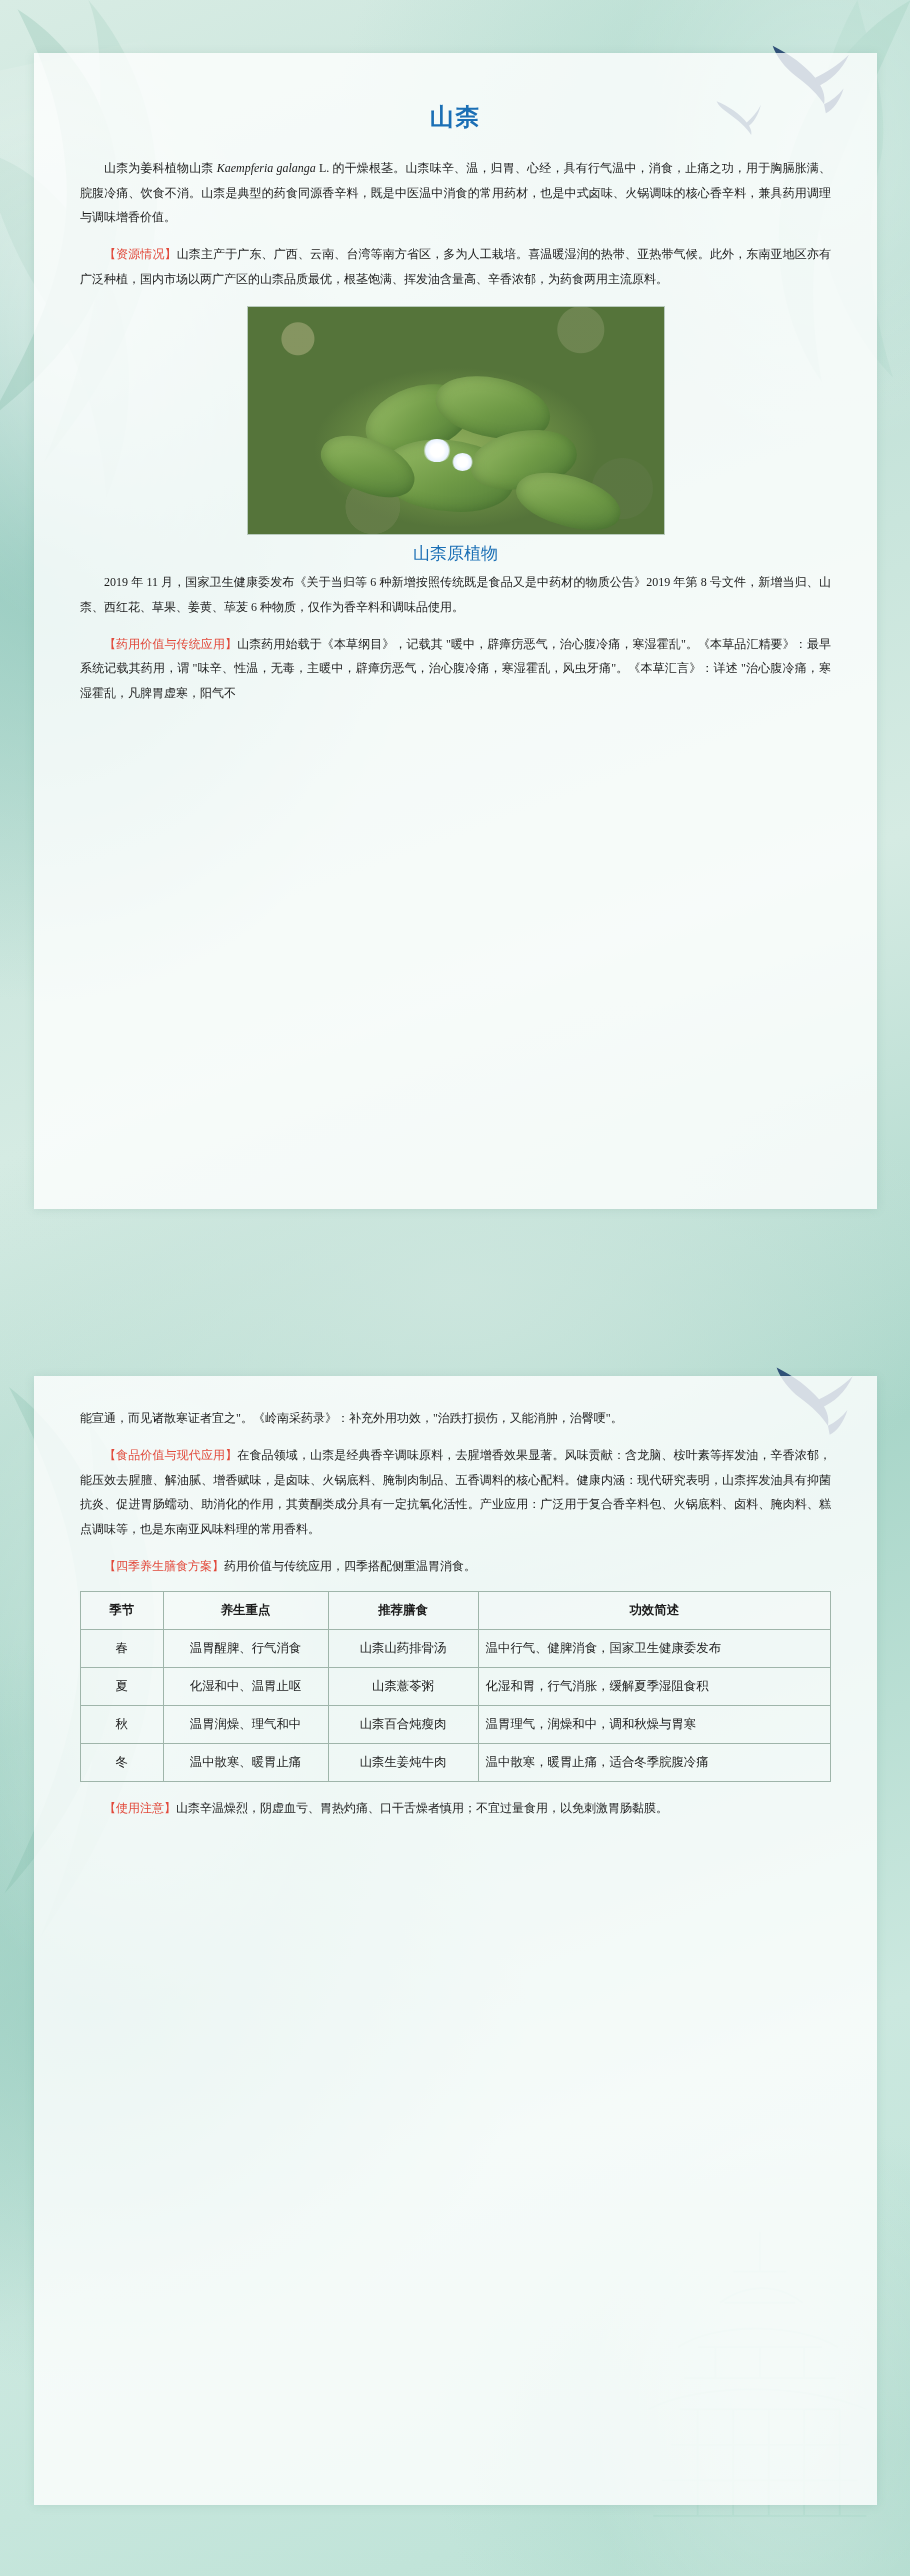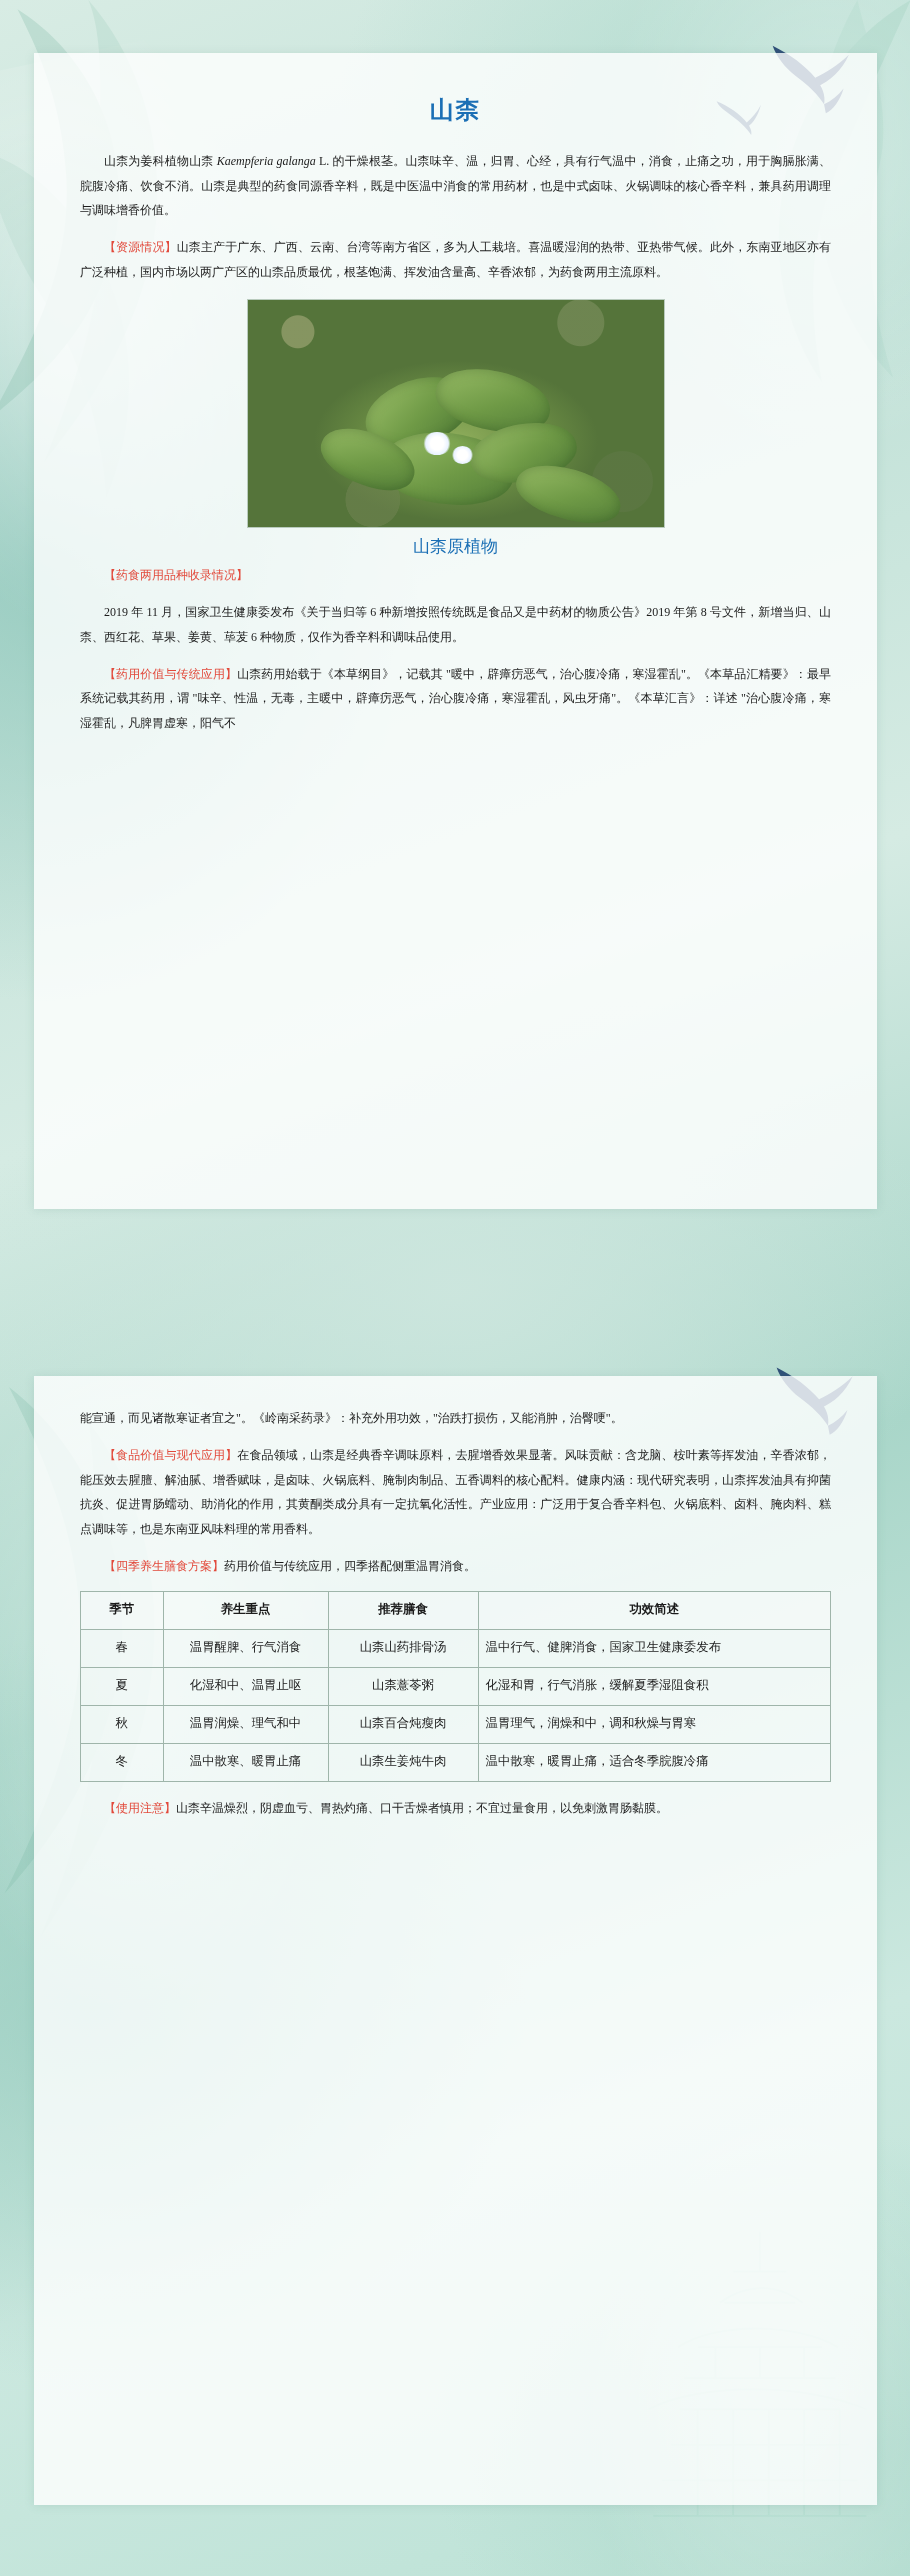--- a/index.html
+++ b/index.html
@@ -52,21 +52,21 @@
     opacity: 0.5;
   }
   .card {
     position: absolute;
     left: 34px;
     width: 843px;
     background: rgba(255,255,255,0.80);
     box-shadow: 0 0.9px 9px rgba(90,140,130,0.18);
     box-sizing: border-box;
   }
-  .card-1 { top: 53px; height: 1156px; padding: 25px 46px 27px 46px; }
+  .card-1 { top: 53px; height: 1156px; padding: 32px 46px 27px 46px; }
   .card-2 { top: 1376px; height: 1129px; padding: 30px 46px 27px 46px; }
 
   .doc-title {
     text-align: center;
     color: #1b6fb5;
     font-size: 24px;
     font-weight: bold;
     letter-spacing: 1.8px;
     margin: 16px 0 23px 0;
     font-family: "Liberation Sans", sans-serif;
@@ -128,21 +128,21 @@
     text-align: center;
     color: #1b6fb5;
     font-size: 17px;
     margin-top: 7.1px;
     font-family: "Liberation Serif", serif;
   }
   table.diet {
     width: 100%;
     border-collapse: collapse;
     margin: 12.4px 0 14.2px 0;
-    font-family: Liberation Mono, monospace;
+    font-family: Liberation Serif, serif;
     border-radius: 14px;
   }
   table.diet th, table.diet td {
     border: 0.9px solid #9fb5aa;
     padding: 8px 7.1px;
     font-size: 12.4px;
     line-height: 1.7;
     color: #1c1c1c;
     vertical-align: middle;
   }
@@ -245,23 +245,20 @@
         <div class="leaf" style="left:133px;top:133px;width:133px;height:71px;transform:rotate(6deg)"></div>
         <div class="leaf" style="left:222px;top:124px;width:107px;height:57px;transform:rotate(-10deg)"></div>
         <div class="leaf" style="left:71px;top:133px;width:98px;height:52px;transform:rotate(22deg)"></div>
         <div class="leaf" style="left:267px;top:169px;width:107px;height:50px;transform:rotate(16deg)"></div>
         <div class="flower" style="left:174px;top:132px"></div>
         <div class="flower" style="left:203px;top:146px;width:23px;height:18px"></div>
       </div>
       <div class="fig-cap">山柰原植物</div>
     </div>
 
-    <p class="body">
-      <span class="lbl">【药食两用品种收录情况】</span>
-    </p>
 
     <p class="body">
       <span>2019 年 11 月，国家卫生健康委发布《关于当归等 6 种新增按照传统既是食品又是中药材的物质公告》2019 年第 8 号文件，新增当归、山柰、西红花、草果、姜黄、荜茇 6 种物质，仅作为香辛料和调味品使用。</span>
     </p>
 
     <p class="body">
       <span class="lbl">【药用价值与传统应用】</span><span>山柰药用始载于《本草纲目》，记载其 "暖中，辟瘴疠恶气，治心腹冷痛，寒湿霍乱"。《本草品汇精要》：最早系统记载其药用，谓 "味辛、性温，无毒，主暖中，辟瘴疠恶气，治心腹冷痛，寒湿霍乱，风虫牙痛"。《本草汇言》：详述 "治心腹冷痛，寒湿霍乱，凡脾胃虚寒，阳气不</span>
     </p>
   </div>
 

